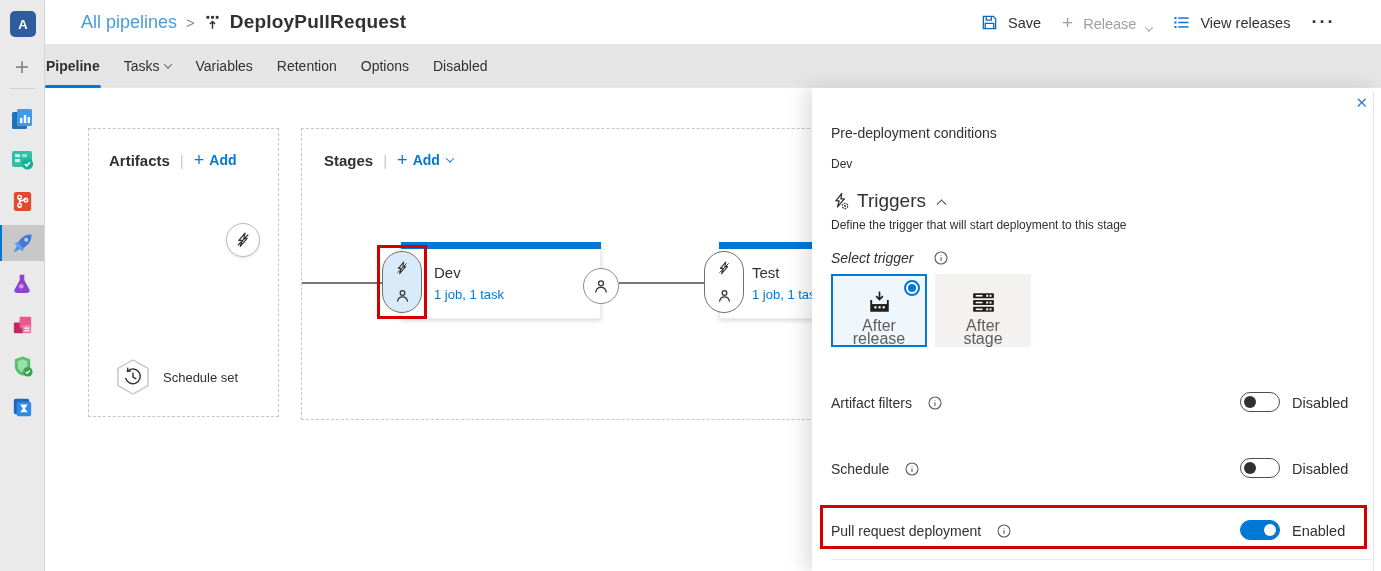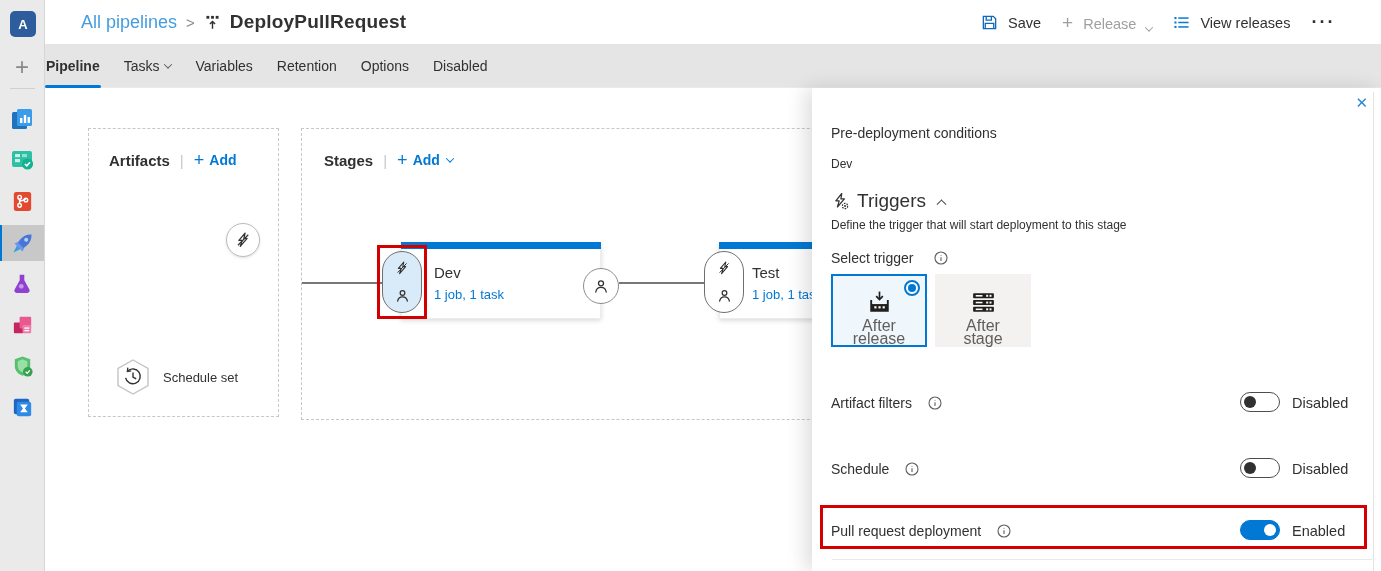--- a/index.html
+++ b/index.html
@@ -77,21 +77,21 @@
   
   .panel{position:absolute;left:812px;top:88px;width:569px;height:483px;background:#fff;box-shadow:-7px 0 18px rgba(0,0,0,.13);z-index:20;}
   .panel-scrollline{position:absolute;right:7px;top:4px;bottom:0;width:1px;background:#e4e4e4;}
   .panel-close{position:absolute;top:7px;right:13px;font-size:15px;color:#2b88d8;cursor:pointer;line-height:1;}
   .panel-title{position:absolute;left:19px;top:37px;font-size:14px;color:var(--text);}
   .panel-sub{position:absolute;left:19px;top:69px;font-size:12px;color:var(--text);}
   .triggers-head{position:absolute;left:19px;top:102px;display:flex;align-items:center;gap:8px;cursor:pointer;}
   .triggers-title{font-size:19px;color:var(--text);}
   .triggers-head .chev{color:#444;width:7px;height:7px;margin-left:4px;}
   .triggers-desc{position:absolute;left:19px;top:130px;font-size:12px;color:var(--text);}
-  .select-row{position:absolute;left:19px;top:162px;display:flex;align-items:center;gap:21px;}
+  .select-row{position:absolute;left:19px;top:162px;display:flex;align-items:center;gap:21px;font-style:italic;}
   .label-14{font-size:14px;color:var(--text);}
   .tiles{position:absolute;left:19px;top:186px;display:flex;gap:8px;}
   .tile{position:relative;width:96px;height:73px;background:#f3f2f1;border:2px solid transparent;display:flex;flex-direction:column;align-items:center;padding-top:7px;cursor:pointer;}
   .tile.selected{background:#eff6fc;border-color:var(--accent);}
   .tile-iconbox{height:33px;display:flex;align-items:flex-end;justify-content:center;}
   .tile-label{margin-top:3px;font-size:16px;line-height:13px;color:var(--text-sub);text-align:center;}
   .radio{position:absolute;top:4px;right:5px;width:16px;height:16px;border:2px solid var(--accent);border-radius:50%;background:#fff;display:flex;align-items:center;justify-content:center;}
   .radio::after{content:"";width:8px;height:8px;border-radius:50%;background:var(--accent);}
   .setting-row{position:absolute;left:19px;right:16px;height:22px;display:flex;align-items:center;}
   .setting-label{display:flex;align-items:center;gap:16px;}

